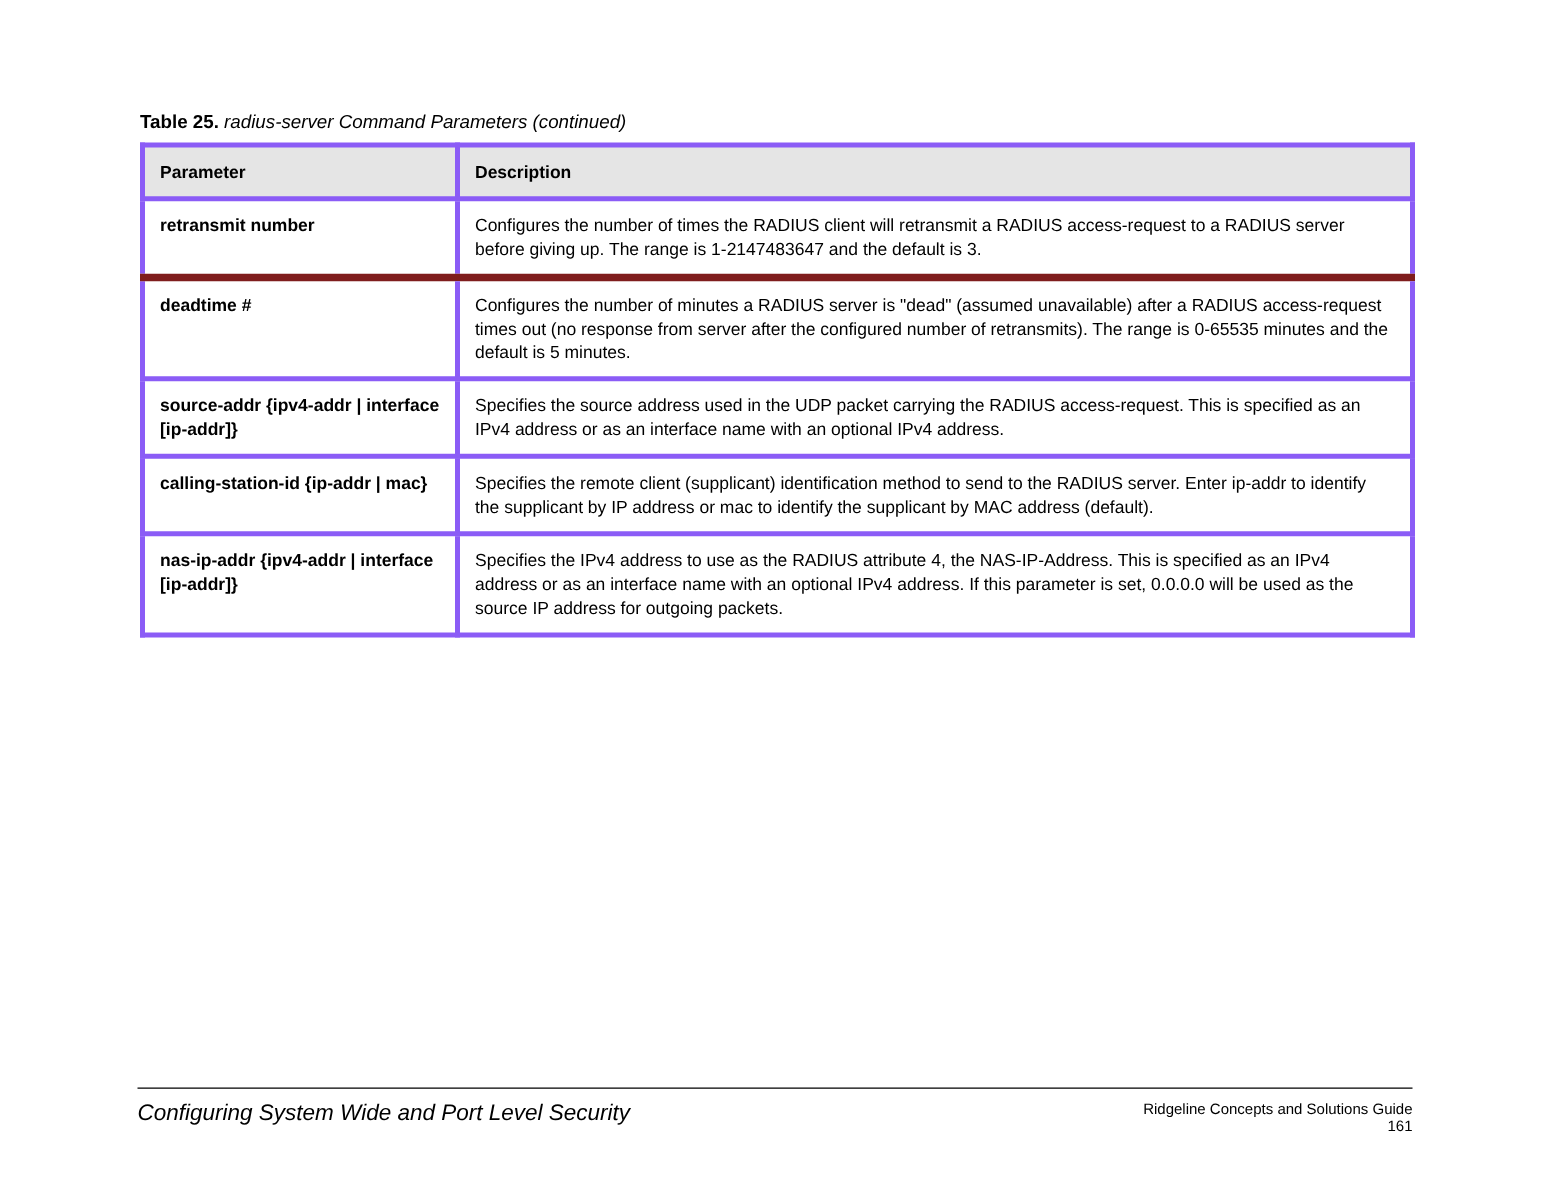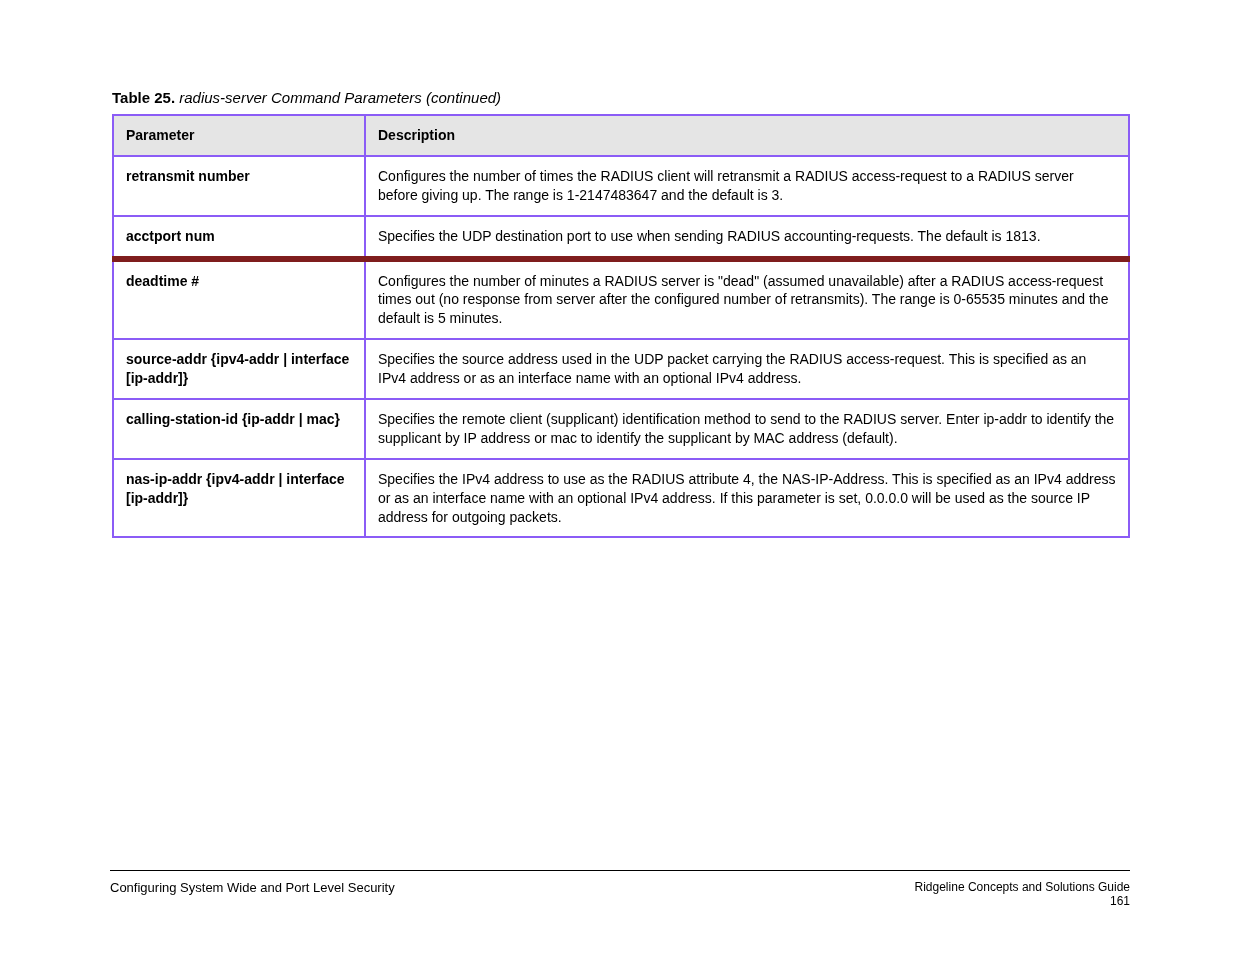--- a/index.html
+++ b/index.html
@@ -32,21 +32,21 @@
     width: 1016px;
     border-collapse: collapse;
     table-layout: fixed;
     font-size: 14px;
     line-height: 1.35;
   }
   table.main col.c1 { width: 252px; }
   table.main col.c2 { width: 764px; }
   table.main th,
   table.main td {
-    border: 2px solid #8b5cf6;
+    border: 4px solid #8b5cf6;
     padding: 10px 12px;
     vertical-align: top;
     text-align: left;
   }
   table.main th {
     background: #e5e5e5;
     font-weight: bold;
   }
   table.main td.param { font-weight: bold; }
   
@@ -57,21 +57,22 @@
     left: 110px;
     top: 870px;
     width: 1020px;
     height: 0;
     border-top: 1px solid #000;
   }
   .footer-left {
     position: absolute;
     left: 110px;
     top: 880px;
-    font-size: 13px;
+    font-size: 18px;
+    font-style: italic;
   }
   .footer-right {
     position: absolute;
     right: 105px;
     top: 880px;
     font-size: 12px;
     text-align: right;
   }
 </style>
 </head>
@@ -93,24 +94,20 @@
       <tr>
         <th>Parameter</th>
         <th>Description</th>
       </tr>
     </thead>
     <tbody>
       <tr>
         <td class="param">retransmit number</td>
         <td>Configures the number of times the RADIUS client will retransmit a RADIUS access-request to a RADIUS server before giving up. The range is 1-2147483647 and the default is 3.</td>
       </tr>
-      <tr>
-        <td class="param">acctport num</td>
-        <td>Specifies the UDP destination port to use when sending RADIUS accounting-requests. The default is 1813.</td>
-      </tr>
       <tr class="section-start">
         <td class="param">deadtime #</td>
         <td>Configures the number of minutes a RADIUS server is "dead" (assumed unavailable) after a RADIUS access-request times out (no response from server after the configured number of retransmits). The range is 0-65535 minutes and the default is 5 minutes.</td>
       </tr>
       <tr>
         <td class="param">source-addr {ipv4-addr | interface [ip-addr]}</td>
         <td>Specifies the source address used in the UDP packet carrying the RADIUS access-request. This is specified as an IPv4 address or as an interface name with an optional IPv4 address.</td>
       </tr>
       <tr>
         <td class="param">calling-station-id {ip-addr | mac}</td>

